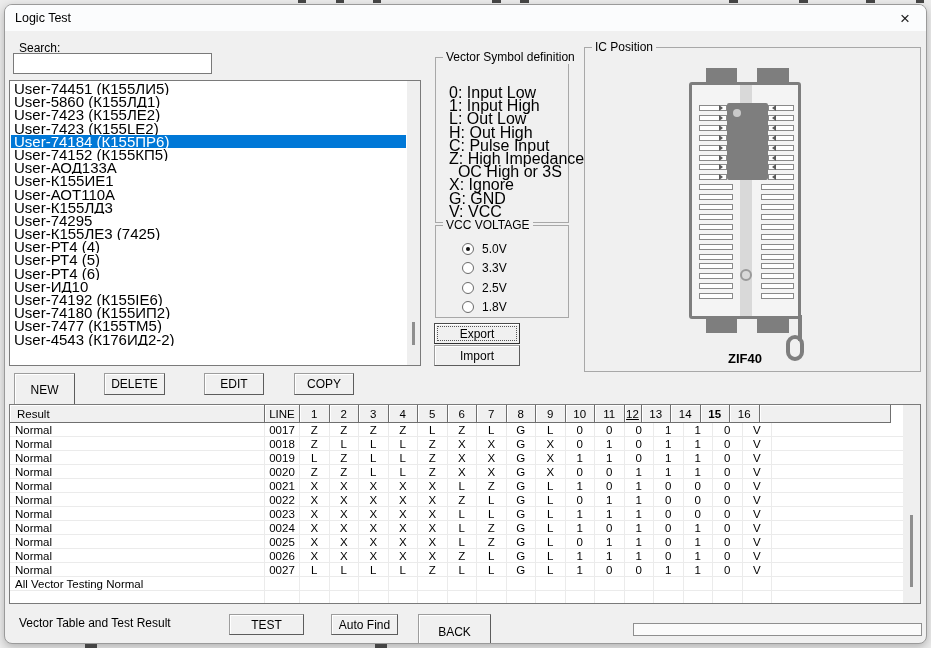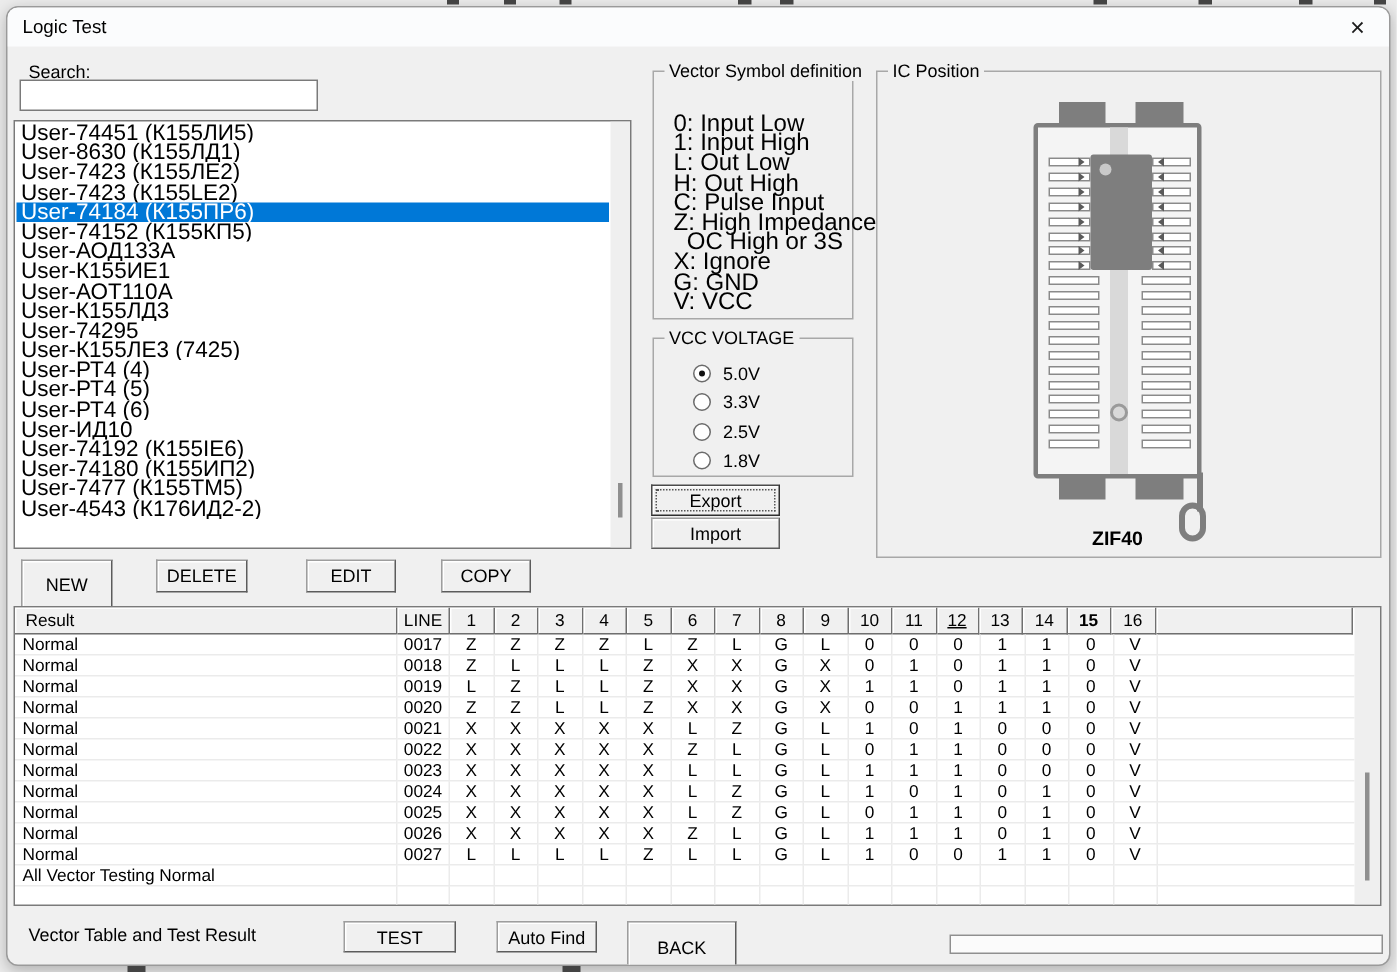--- a/index.html
+++ b/index.html
@@ -26,21 +26,21 @@
   .btn-delete{left:99px;top:368px;width:61px;height:22px}
   .btn-edit{left:199px;top:368px;width:60px;height:22px}
   .btn-copy{left:289px;top:368px;width:60px;height:22px}
   .btn-export{left:429px;top:318px;width:86px;height:21px}
   .btn-import{left:429px;top:340px;width:86px;height:21px}
   .btn-test{left:224px;top:609px;width:75px;height:21px}
   .btn-autofind{left:326px;top:609px;width:67px;height:21px}
   .btn-back{left:413px;top:609px;width:73px;height:36px}
   .group{position:absolute;border:1px solid #a8a8a8}
   .legend{position:absolute;top:-8px;left:7px;background:#f0f0f0;padding:0 3px;font-size:12px;white-space:nowrap}
-  .g-vsd{left:430px;top:42px;width:134px;height:166px}
+  .g-vsd{left:430px;top:52px;width:134px;height:166px}
   .vsd-lines{position:absolute;left:13px;top:28px;font-size:16px;line-height:13.2px;white-space:pre}
   .g-vcc{left:430px;top:220px;width:134px;height:93px}
   .vcc-opts{position:absolute;left:26px;top:13px}
   .radio-row{display:flex;align-items:center;height:19.5px;cursor:pointer}
   .radio{width:12px;height:12px;border:1px solid #6b6b6b;border-radius:50%;background:#fff;position:relative;flex:none}
   .radio.sel::after{content:'';position:absolute;left:3px;top:3px;width:4px;height:4px;border-radius:50%;background:#111}
   .radio-label{margin-left:8px;font-size:12px}
   .g-ic{left:579px;top:42px;width:337px;height:325px}
   .sock-tab{position:absolute;background:#7e7e7e}
   .sock-body{position:absolute;left:104px;top:34px;width:112px;height:237px;border:3px solid #7e7e7e;background:#f4f4f4;border-radius:3px}
@@ -82,21 +82,21 @@
       <span class="close-glyph">×</span>
     </div>
   </div>
 
   <span class="lbl search-label">Search:</span>
   <input class="search-input" value="" style="">
 
   <div class="listbox">
     <div class="lb-items">
         <div class="list-item">User-74451 (К155ЛИ5)</div>
-        <div class="list-item">User-8630 (К155ЛД1)</div>
+        <div class="list-item">User-5860 (К155ЛД1)</div>
         <div class="list-item">User-7423 (К155ЛЕ2)</div>
         <div class="list-item">User-7423 (К155LE2)</div>
         <div class="list-item selected">User-74184 (К155ПР6)</div>
         <div class="list-item">User-74152 (К155КП5)</div>
         <div class="list-item">User-АОД133А</div>
         <div class="list-item">User-К155ИЕ1</div>
         <div class="list-item">User-АОТ110А</div>
         <div class="list-item">User-К155ЛД3</div>
         <div class="list-item">User-74295</div>
         <div class="list-item">User-К155ЛЕ3 (7425)</div>
@@ -215,21 +215,21 @@
         <div class="th" style="width: 29.5px;">2</div>
         <div class="th" style="width: 29.5px;">3</div>
         <div class="th" style="width: 29.5px;">4</div>
         <div class="th" style="width: 29.5px;">5</div>
         <div class="th" style="width: 29.5px;">6</div>
         <div class="th" style="width: 29.5px;">7</div>
         <div class="th" style="width: 29.5px;">8</div>
         <div class="th" style="width: 29.5px;">9</div>
         <div class="th" style="width: 29.5px;">10</div>
         <div class="th" style="width: 29.5px;">11</div>
-        <div class="th" style="width: 28px; text-decoration: underline;">12</div>
+        <div class="th" style="width: 17px; text-decoration: underline;">12</div>
         <div class="th" style="width: 29.5px;">13</div>
         <div class="th" style="width: 29.5px;">14</div>
         <div class="th" style="width: 29.5px; font-weight: bold;">15</div>
         <div class="th" style="width: 29.5px;">16</div>
         <div class="th" style="width: 131px;"></div>
       </div>
     <div class="tbody">
         <div class="trow">
           <div class="td td-result">Normal</div>
           <div class="td td-line">0017</div>

